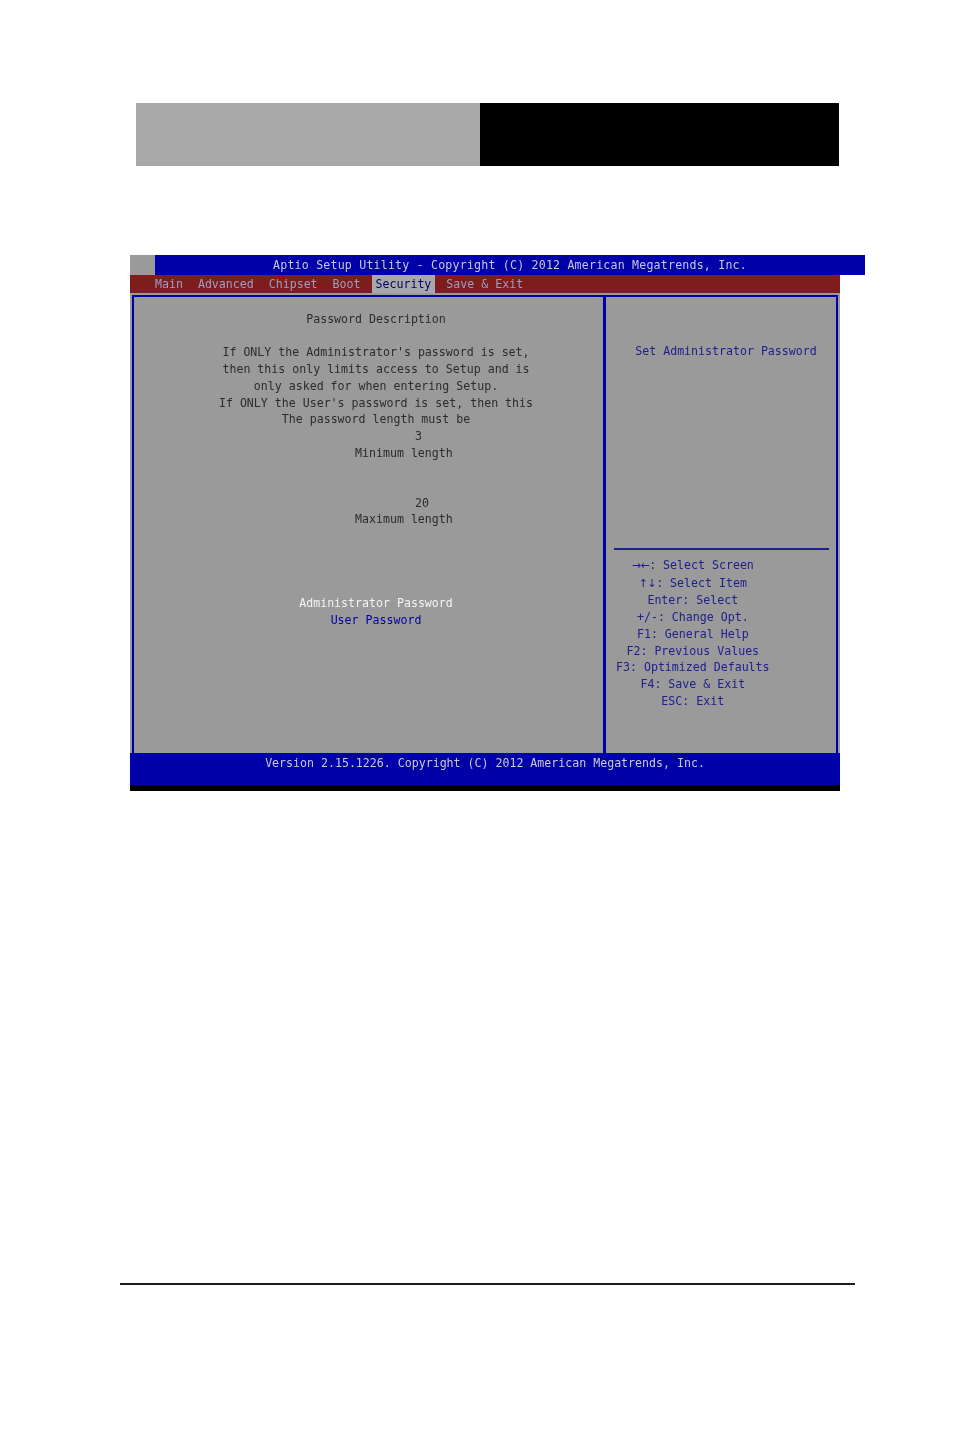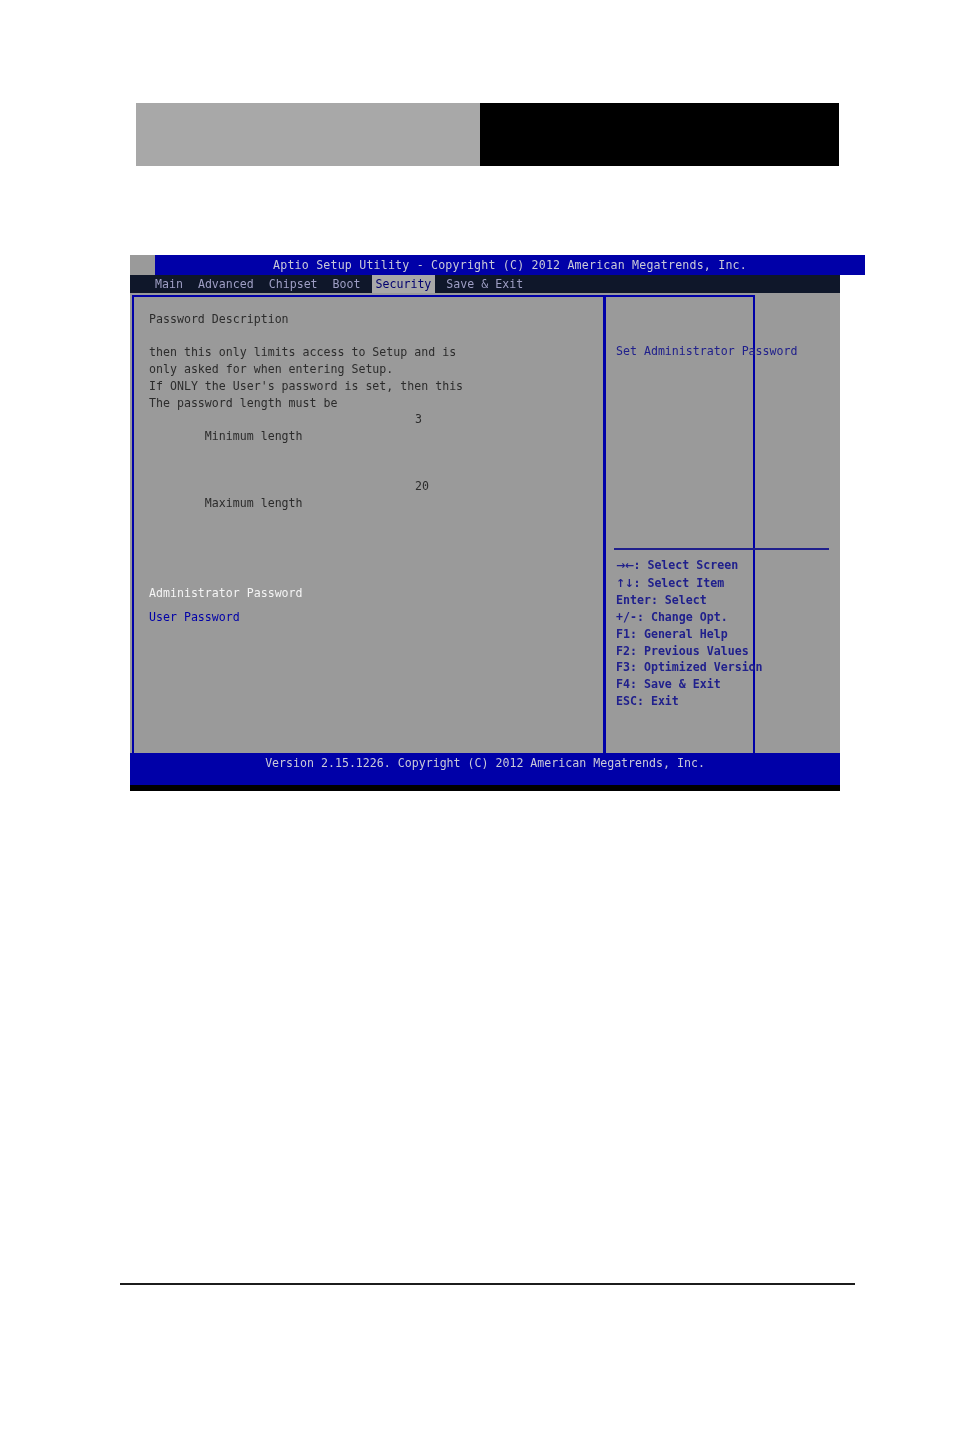--- a/index.html
+++ b/index.html
@@ -62,46 +62,47 @@
     letter-spacing: 0.2px;
     margin-left: 25px;
   }
 
   #bios-menubar {
     position: absolute;
     left: 0;
     top: 20px;
     width: 710px;
     height: 18px;
-    background: #0f172a;
+    background: #7f1d1d;
     color: #9e9ec4;
     line-height: 18px;
     padding-left: 21px;
     box-sizing: border-box;
     white-space: nowrap;
   }
   .menu-tab {
     display: inline-block;
     padding: 0 4px;
     color: #9e9ec4;
   }
   .menu-tab.active {
     background: #a8a8a8;
     color: #00006e;
   }
 
   #bios-body {
     position: absolute;
     left: 2px;
     top: 40px;
-    width: 623px;
+    width: 706px;
     height: 460px;
     border: 2px solid #0000a8;
     box-sizing: border-box;
     background: #9a9a9a;
+    text-align: center;
   }
 
   
   #settings-pane {
     position: absolute;
     left: 0;
     top: 0;
     width: 469px;
     height: 100%;
     box-sizing: border-box;
@@ -135,21 +136,20 @@
   .len-row .len-val {
     position: absolute;
     left: 266px;
     top: 0;
   }
   .spacer-2 {
     height: 33.4px;
   }
   .pw-item {
     white-space: pre;
-    margin-top: 7px;
   }
   .pw-item.selected {
     color: #f4f4f4;
   }
   .pw-item.normal {
     color: #0000a8;
   }
 
   
   #help-pane {
@@ -176,21 +176,20 @@
     background: #20208c;
   }
   #legend-list {
     position: absolute;
     left: 10px;
     top: 228px;
   }
   .legend-line {
     white-space: pre;
     color: #20208c;
-    font-weight: bold;
   }
   .legend-glyph {
     font-family: "DejaVu Sans", sans-serif;
     font-size: 11px;
     letter-spacing: -0.5px;
   }
 
   #bios-footer {
     position: absolute;
     left: 0;
@@ -243,20 +242,21 @@
   </div>
 
   <div id="bios-body">
 
     <div id="settings-pane">
 
       <div class="desc-title">Password Description</div>
 
       <div class="desc-blank"></div>
 
+      <div class="desc-line">If ONLY the Administrator's password is set,</div>
       <div class="desc-line">then this only limits access to Setup and is</div>
       <div class="desc-line">only asked for when entering Setup.</div>
       <div class="desc-line">If ONLY the User's password is set, then this</div>
       <div class="desc-line">The password length must be</div>
 
       <div class="len-row">
         <span>Minimum length</span>
         <span class="len-val">3</span>
       </div>
       <div class="len-row">
@@ -277,21 +277,21 @@
 
       <div id="help-separator"></div>
 
       <div id="legend-list">
         <div class="legend-line"><span class="legend-glyph">→←</span><span>: Select Screen</span></div>
         <div class="legend-line"><span class="legend-glyph">↑↓</span><span>: Select Item</span></div>
         <div class="legend-line">Enter: Select</div>
         <div class="legend-line">+/-: Change Opt.</div>
         <div class="legend-line">F1: General Help</div>
         <div class="legend-line">F2: Previous Values</div>
-        <div class="legend-line">F3: Optimized Version</div>
+        <div class="legend-line">F3: Optimized Defaults</div>
         <div class="legend-line">F4: Save &amp; Exit</div>
         <div class="legend-line">ESC: Exit</div>
       </div>
     </div>
   </div>
 
   <div id="bios-footer">Version 2.15.1226. Copyright (C) 2012 American Megatrends, Inc.</div>
   <div id="bios-footer-shadow"></div>
 </div>
 

